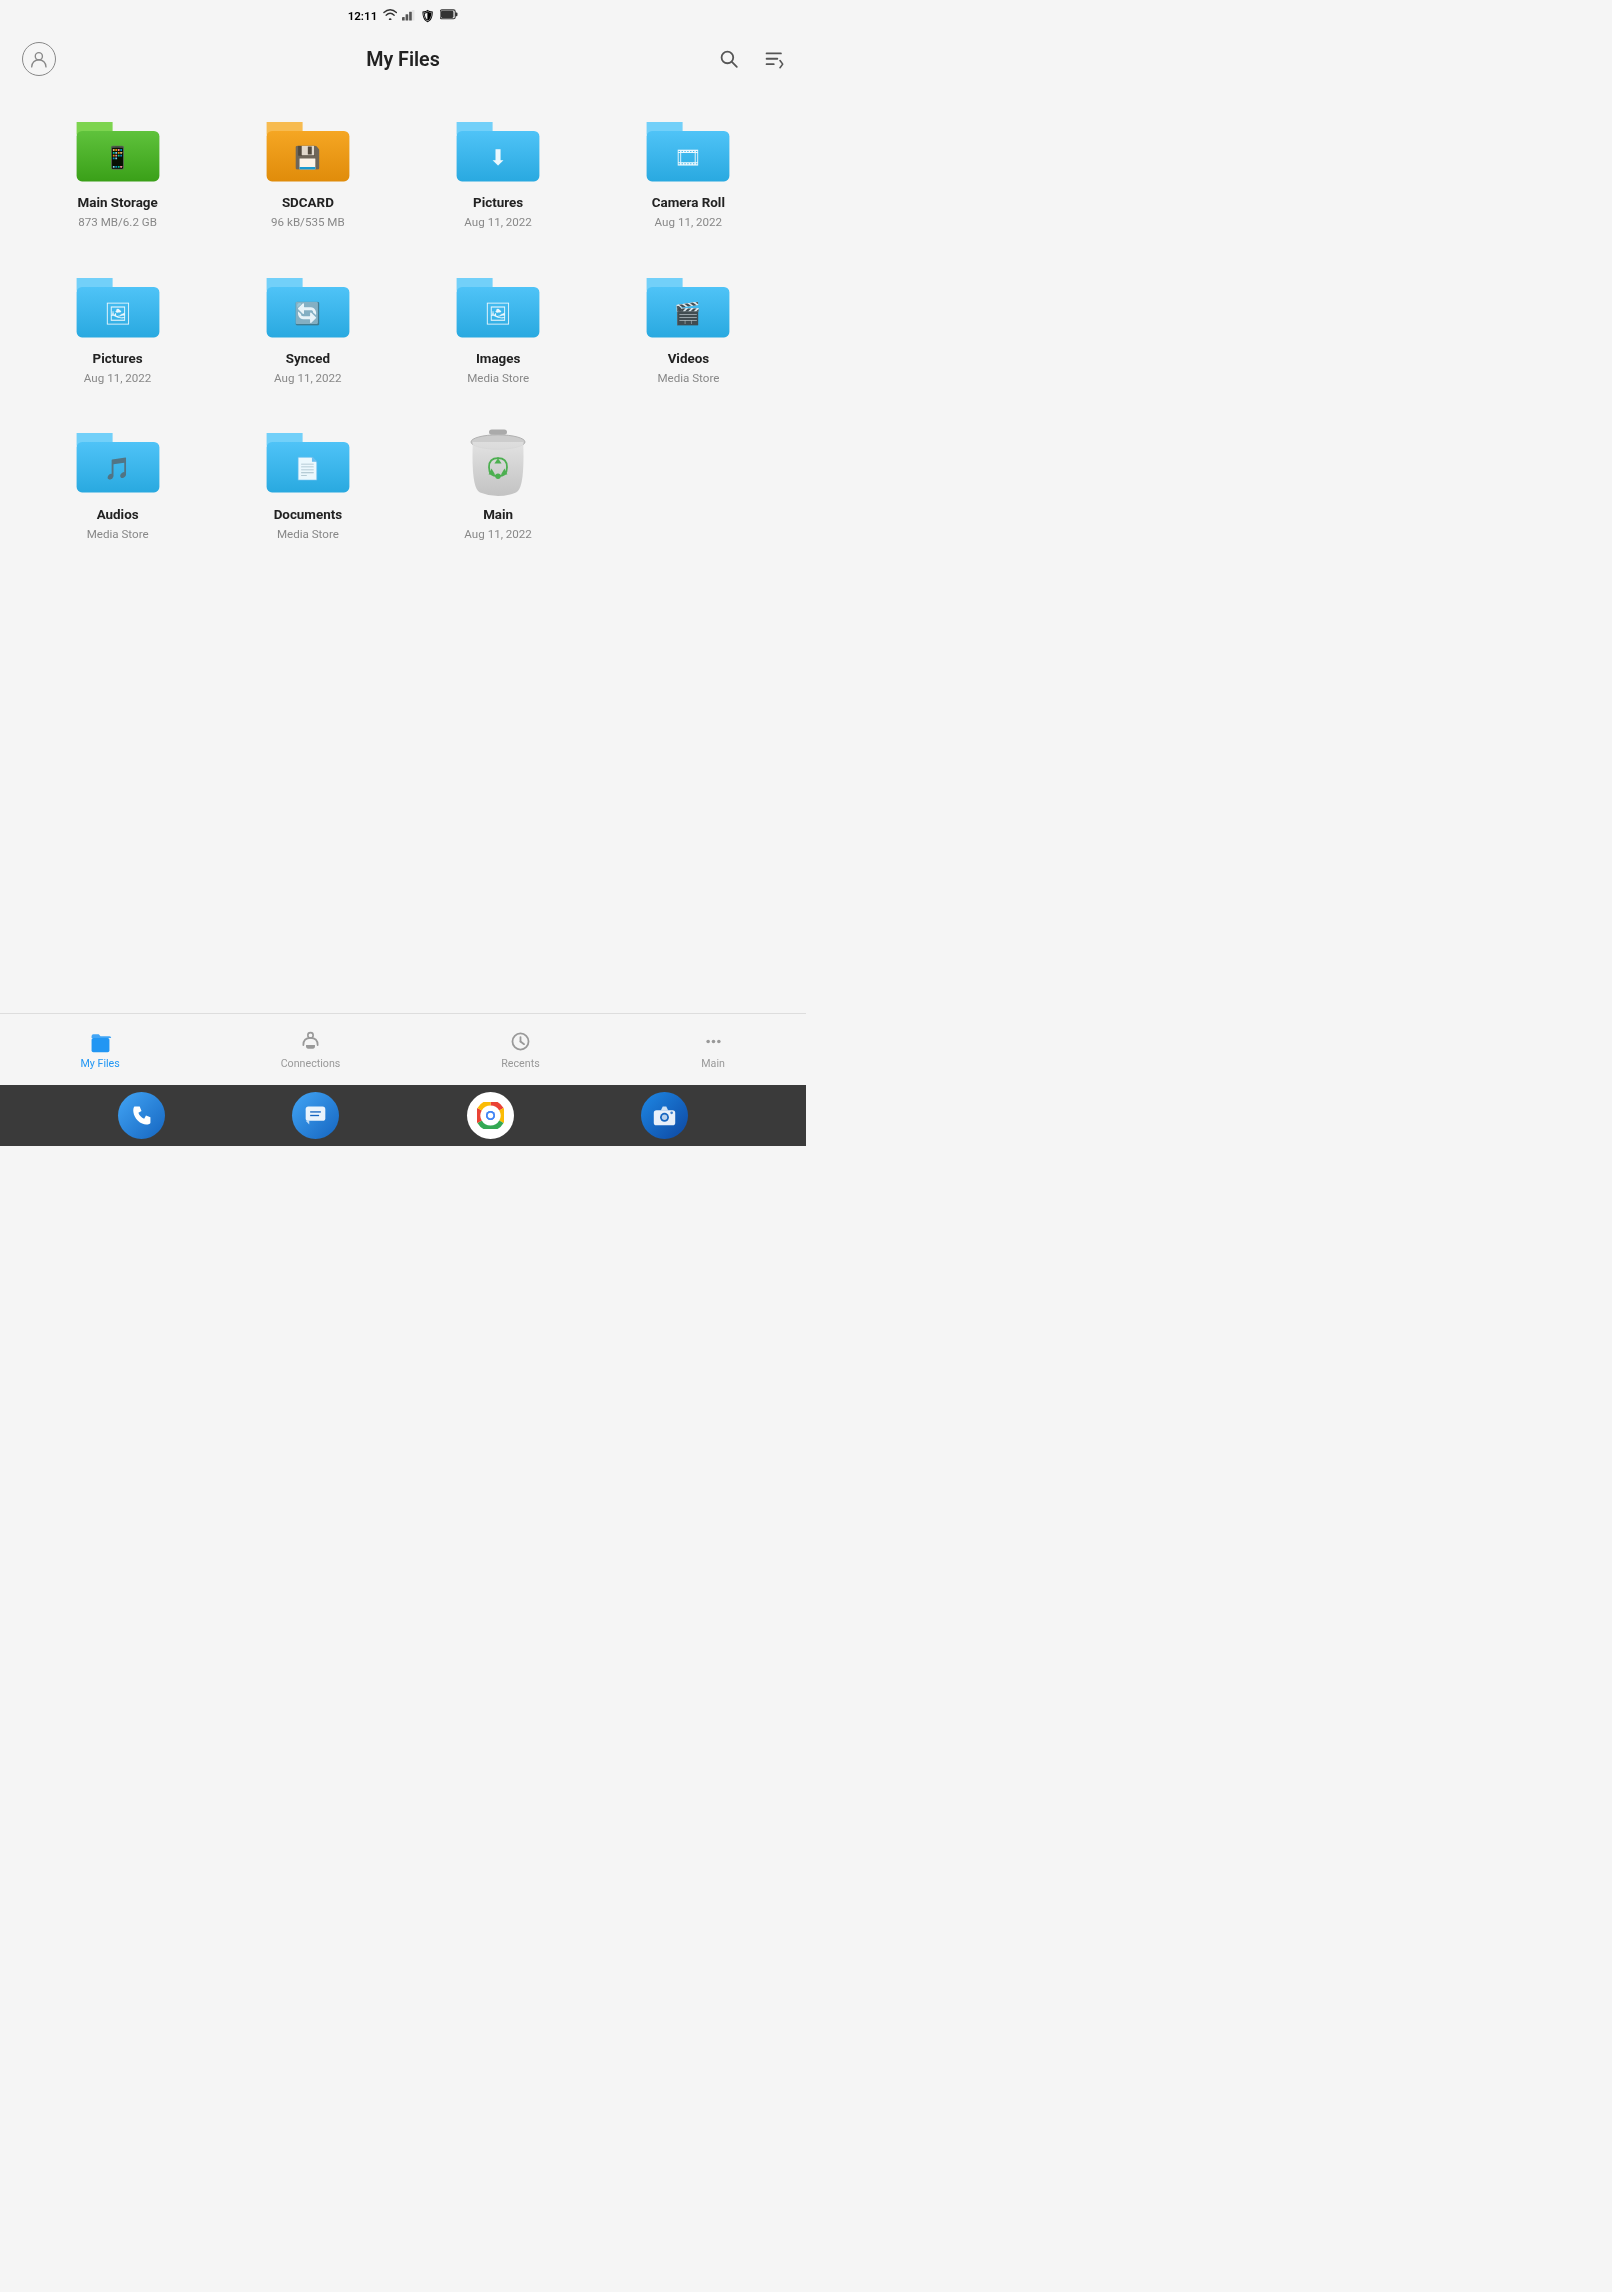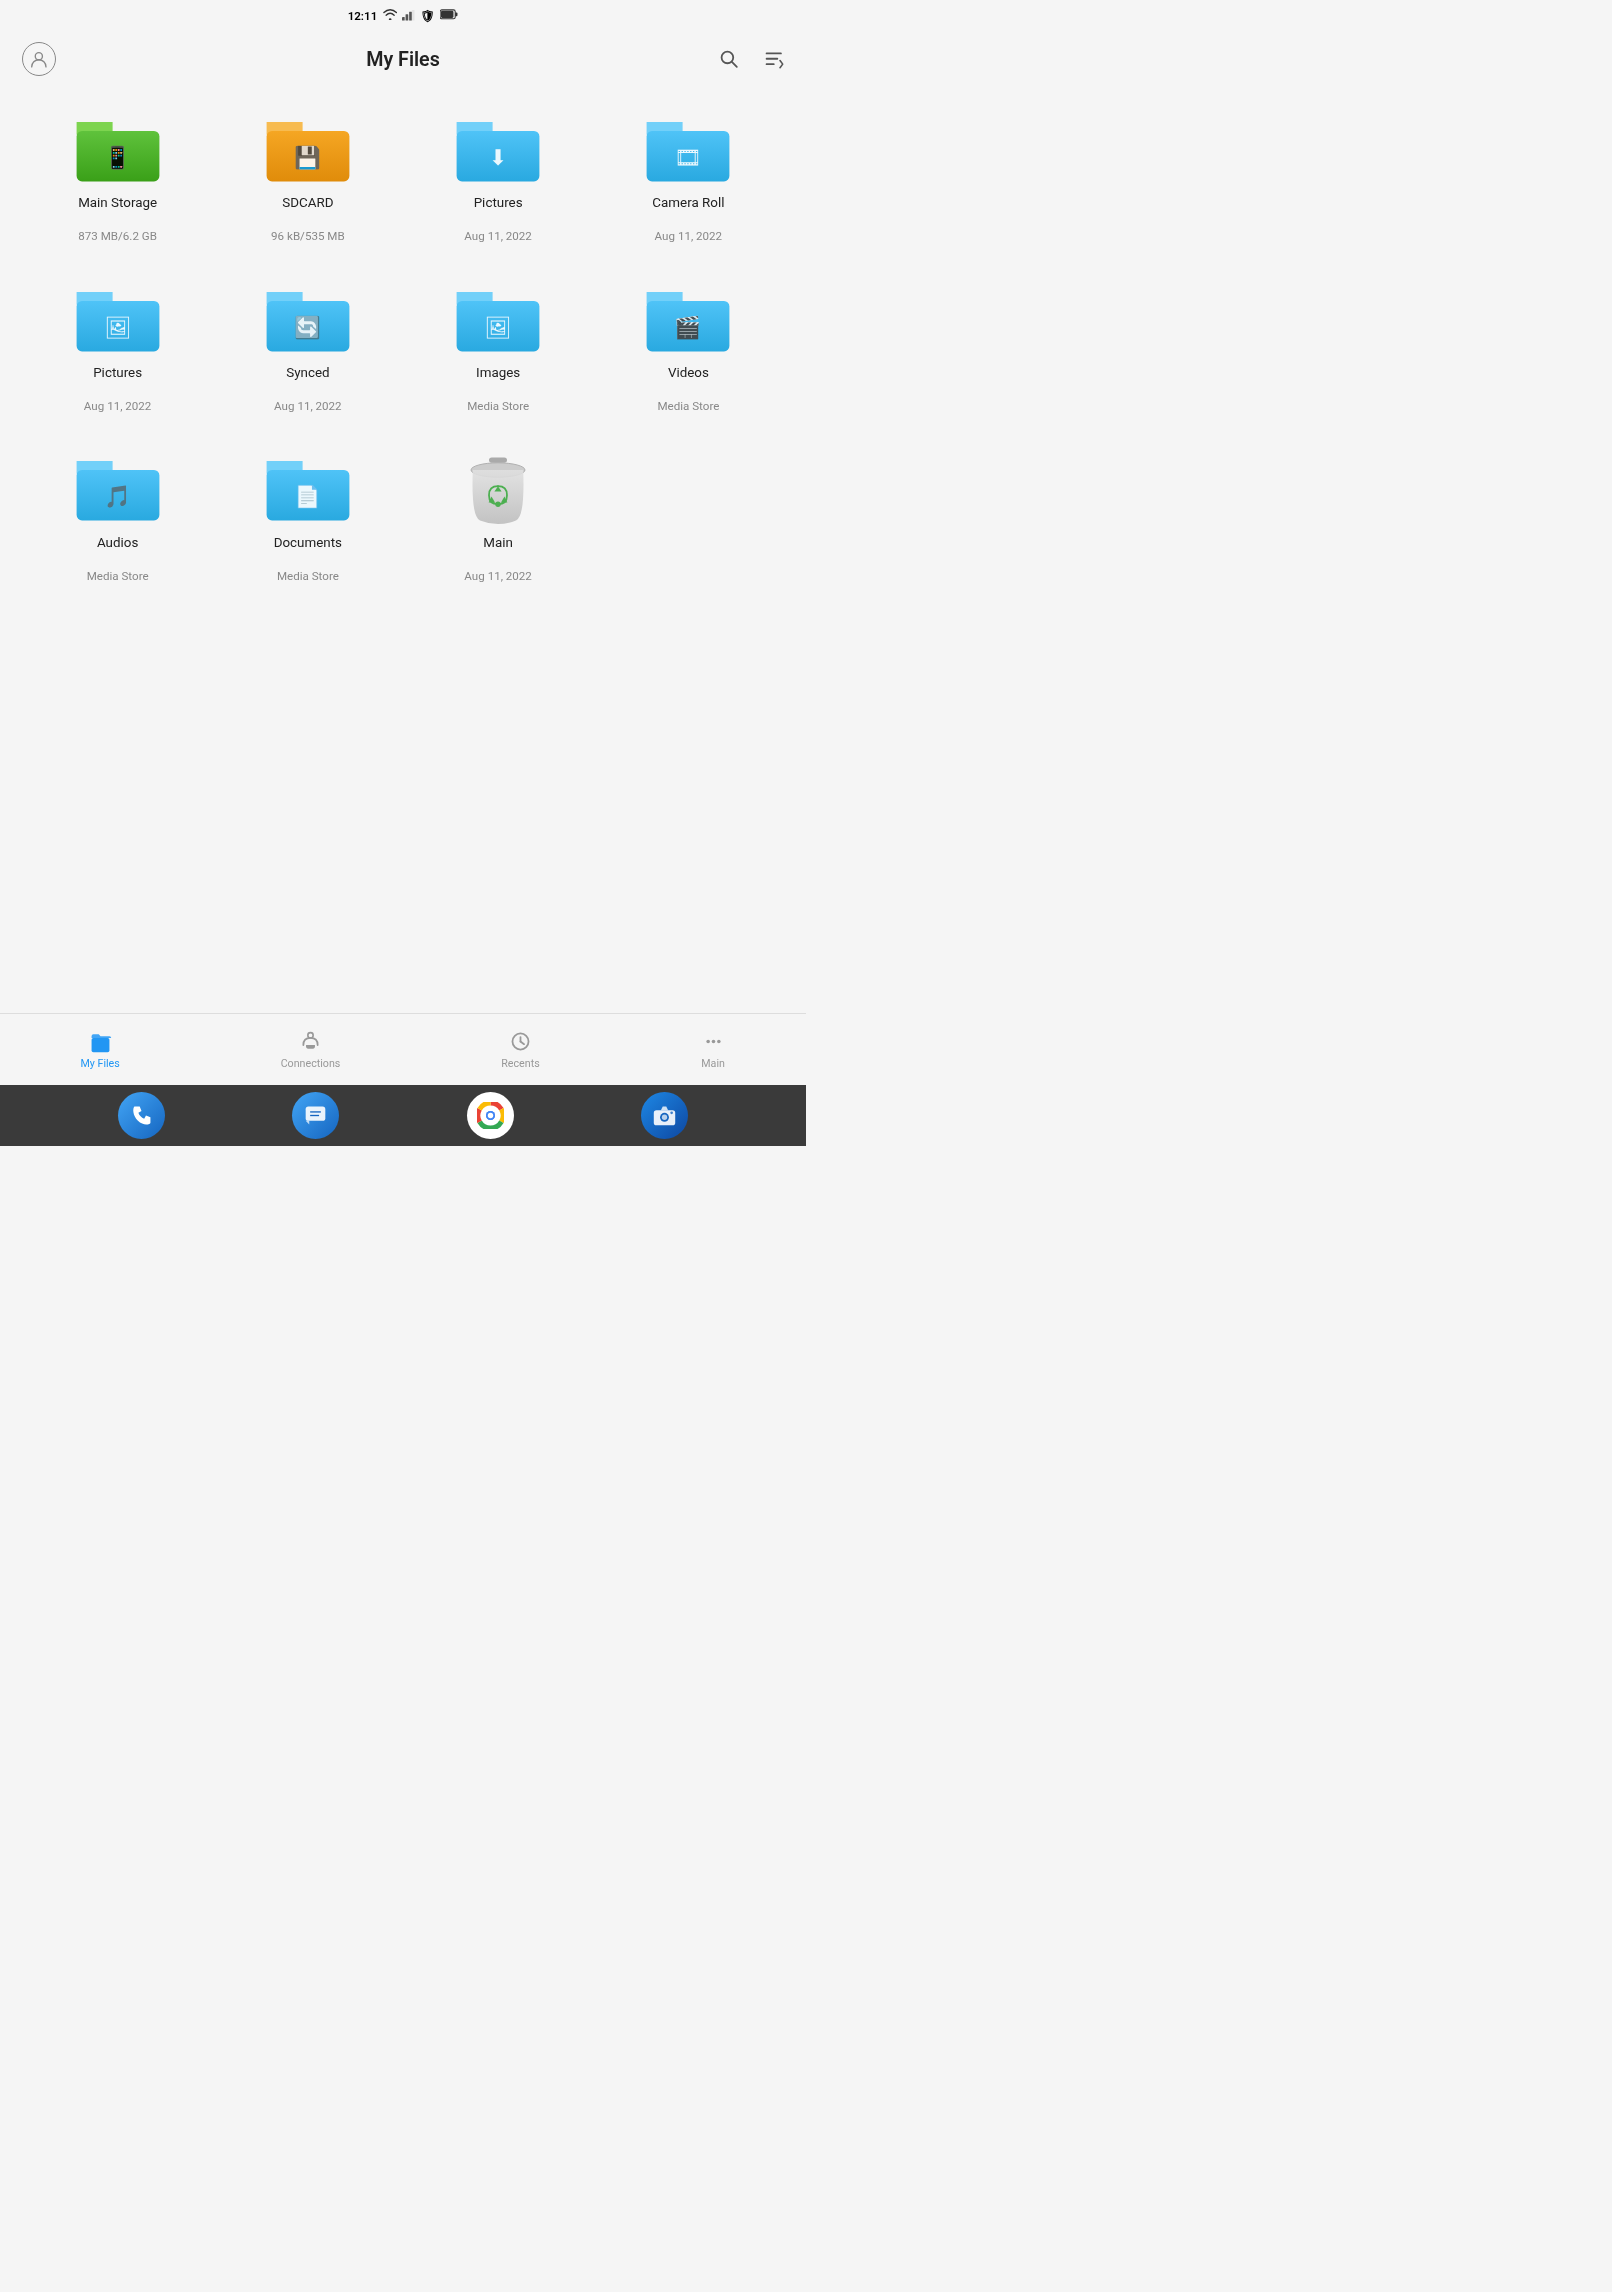--- a/index.html
+++ b/index.html
@@ -90,30 +90,30 @@
       display: flex;
       flex-direction: column;
       align-items: center;
       cursor: pointer;
       padding: 9px 4.5px;
       border-radius: 7.2px;
     }
 
     .file-name {
       font-size: 13.4px;
-      font-weight: 400;
+      font-weight: 700;
       color: #222;
       text-align: center;
     }
 
     .file-sub {
       font-size: 11.6px;
       color: #888;
       text-align: center;
-      margin-top: 19px;
+      margin-top: 5px;
     }
 
     
     .bottom-nav {
       position: absolute;
       bottom: 61px;
       left: 0;
       right: 0;
       height: 72px;
       background: #f5f5f5;

